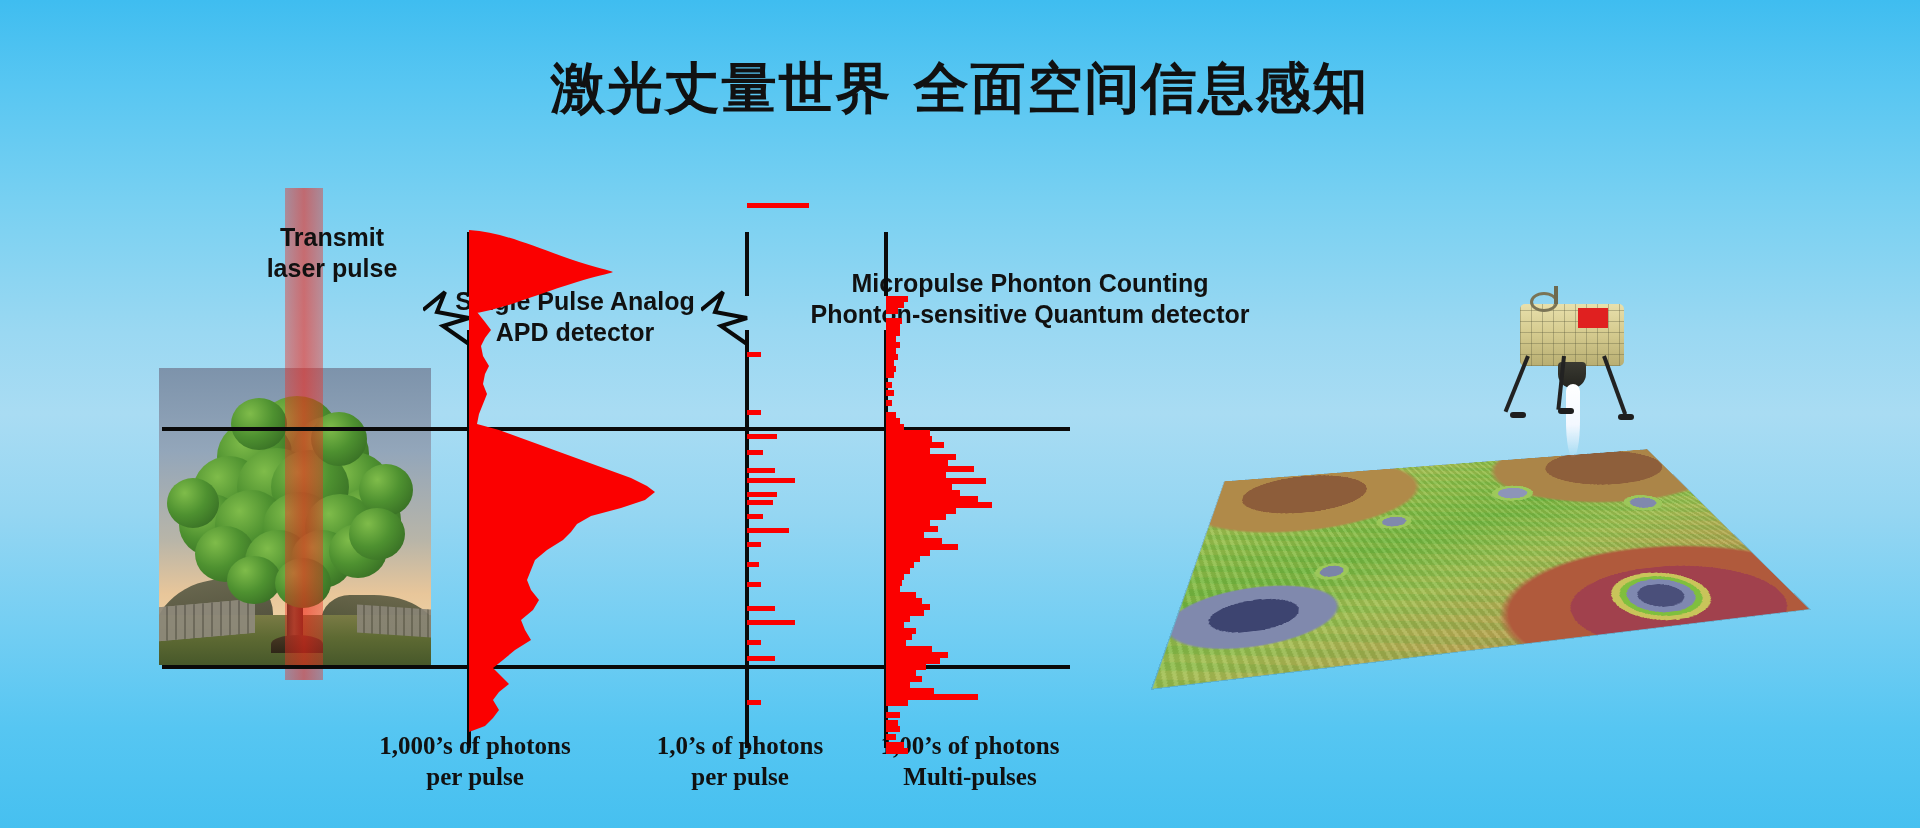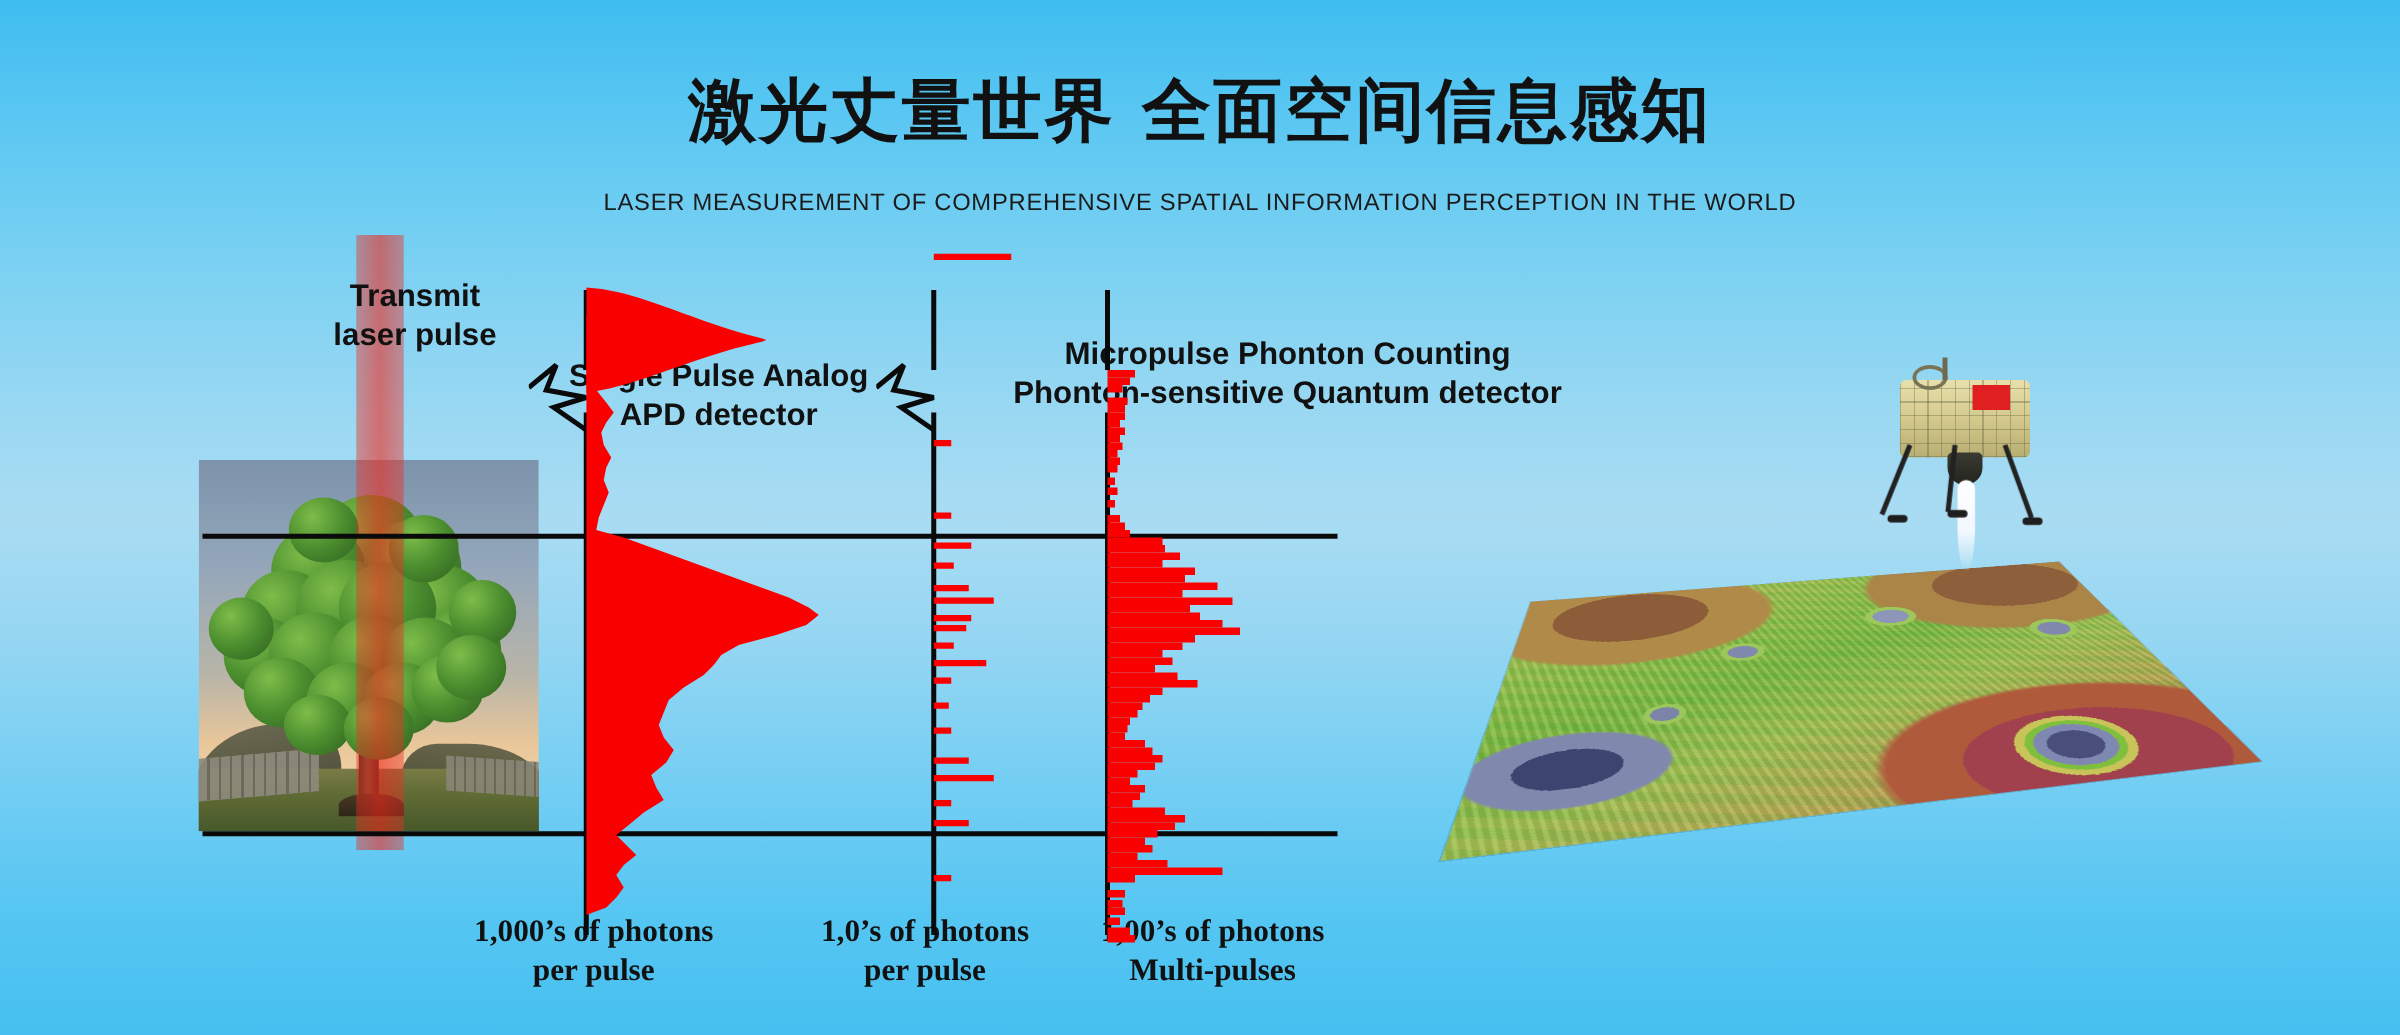--- a/index.html
+++ b/index.html
@@ -157,21 +157,20 @@
   }
   .lander .leg{position:absolute;width:4px;background:#222;transform-origin:top center;}
   .lander .foot{position:absolute;width:16px;height:6px;background:#1e1e1e;border-radius:3px;}
 </style>
 </head>
 <body>
 
 <div id="stage">
 
   <div class="title">激光丈量世界 全面空间信息感知</div>
-  <div class="subtitle">LASER MEASUREMENT OF COMPREHENSIVE SPATIAL INFORMATION PERCEPTION IN THE WORLD</div>
 
   <div class="photo">
     <div class="sky"></div>
     <div class="hill-l"></div>
     <div class="hill-r"></div>
     <div class="ground"></div>
     <div class="wall"></div>
     <div class="wall2"></div>
     <div class="trunk"></div>
     <div class="canopy" id="canopy">

